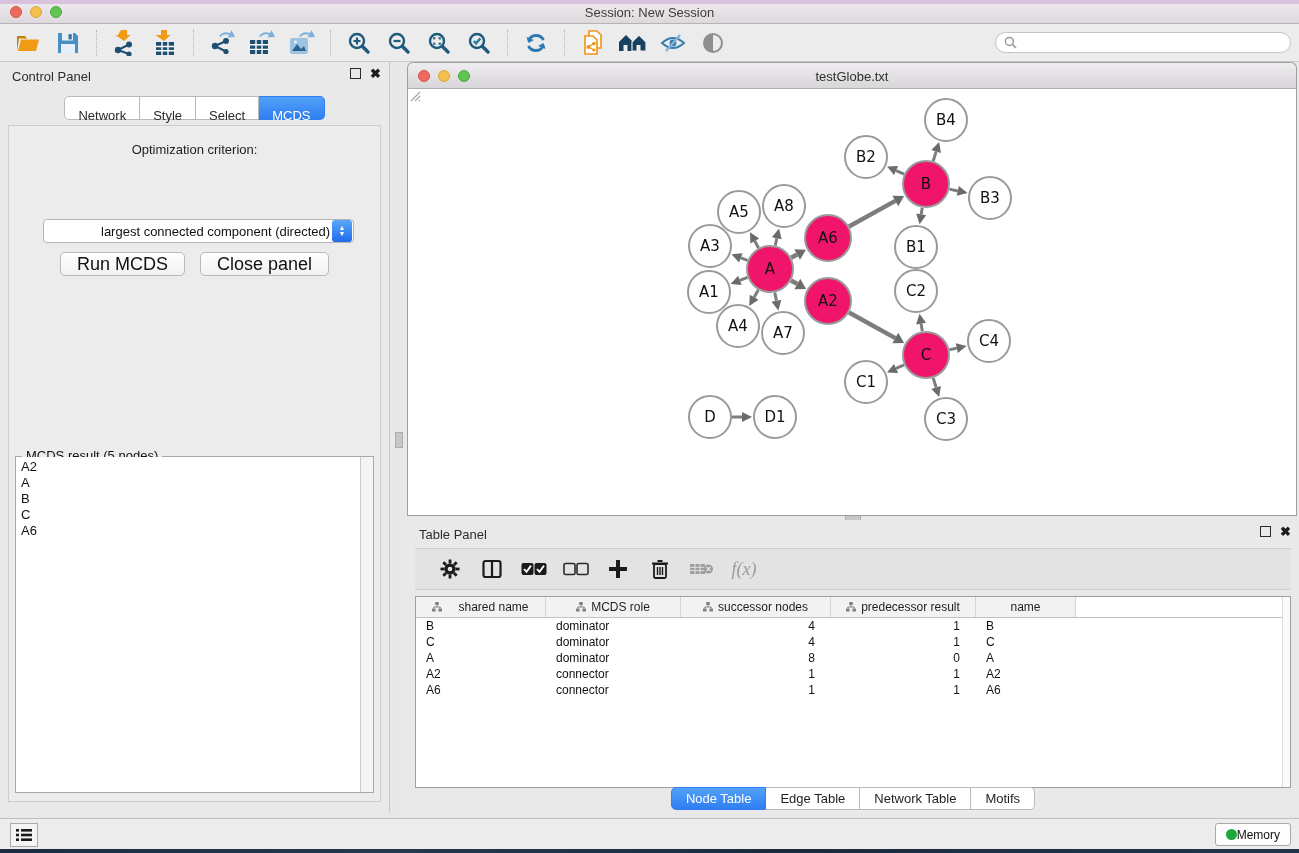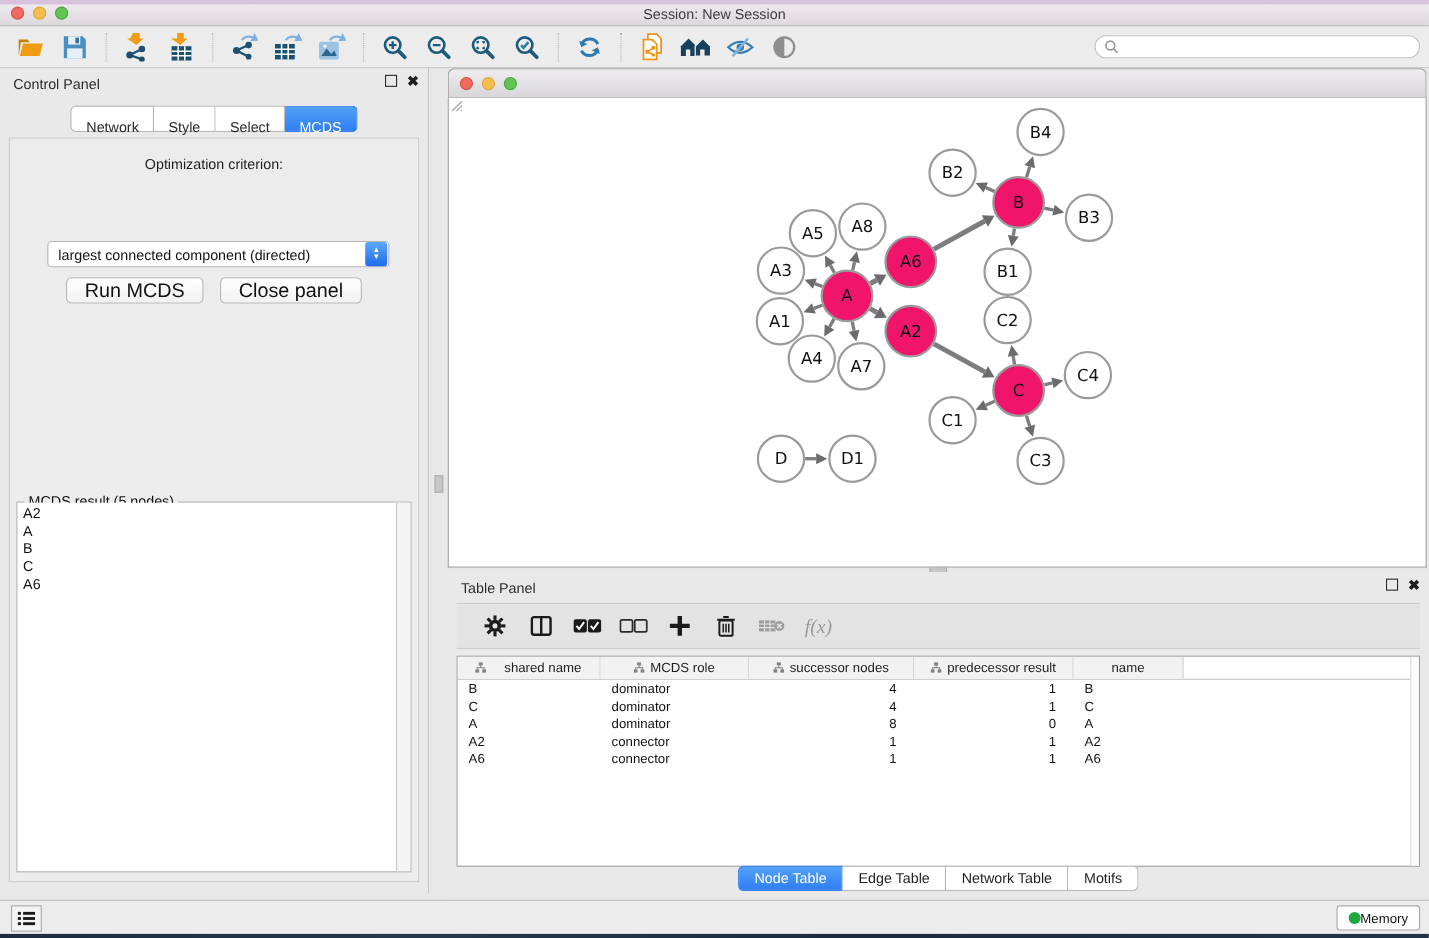--- a/index.html
+++ b/index.html
@@ -37,21 +37,21 @@
   .close-ico { font-size:13px; font-weight:bold; color:#1d1d1d; line-height:11px; }
   .cp-tabs { position:absolute; top:34px; left:0; right:0; display:flex; justify-content:center; }
   .cp-tab { font-size:13px; color:#2b2b2b; background:#fff; border:1px solid #b9b9b9; border-left:none;
     padding:11px 13px; height:22px; cursor:pointer; }
   .cp-tab:first-child { border-left:1px solid #b9b9b9; border-radius:5px 0 0 5px; }
   .cp-tab:last-child { border-radius:0 5px 5px 0; }
   .cp-tab.active { background:linear-gradient(#52a1f8,#2f7ef2); color:#fff; border-color:#2f7ef2; }
   .cp-body { position:absolute; left:8px; right:8px; top:63px; bottom:10px; border:1px solid #cdcdcd; background:#ececec; }
   .opt-label { position:absolute; top:16px; left:0; right:0; text-align:center; font-size:13px; color:#1f1f1f; }
   .dropdown { position:absolute; top:93px; left:34px; right:26px; height:24px; background:#fff;
-    border:1px solid #b5b5b5; border-radius:4px; display:flex; align-items:center; cursor:pointer; }
+    border:1px solid #b5b5b5; border-radius:4px; display:flex; align-items:center; cursor:pointer;padding-left:48px; }
   .dd-value { flex:1; font-size:13px; color:#111; padding-left:9px; white-space:nowrap; overflow:hidden; }
   .dd-stepper { width:20px; height:22px; border-radius:3px; margin-right:1px; background:linear-gradient(#5ba8f9,#1e6ceb);
     display:flex; flex-direction:column; align-items:center; justify-content:center; color:#fff; font-size:7px; line-height:6px; }
   .btn-row { position:absolute; top:126px; left:0; right:0; display:flex; justify-content:center; gap:15px; }
   .push-btn { height:24px; background:linear-gradient(#ffffff,#f1f1f1); border:1px solid #b9b9b9; border-radius:5px;
     font-size:18px; color:#111; padding:0 16px; display:flex; align-items:center; cursor:pointer; }
   .groupbox { position:absolute; left:6px; right:6px; top:330px; bottom:8px; border:1px solid #a8a8a8; }
   .groupbox legend, .gb-legend { position:absolute; top:-9px; left:6px; background:#ececec; padding:0 4px;
     font-size:13px; color:#111; }
   .result-list { position:absolute; inset:0; background:#fff; display:flex; }
@@ -307,20 +307,21 @@
   <div class="splitter-mark" style="left:395px; top:432px; width:8px; height:16px;"></div>
   <div class="splitter-mark" style="left:845px; top:515px; width:16px; height:6px;"></div>
 
   <div class="network-window">
     <div class="nw-titlebar">
       <div class="lights">
         <span class="light red"></span>
         <span class="light yellow"></span>
         <span class="light green"></span>
       </div>
+      <div class="nw-title">testGlobe.txt</div>
     </div>
     <div class="nw-canvas">
       <svg id="graph-svg" width="888" height="425" viewBox="0 0 888 425">
           <line x1="350.5334732741604" y1="158.91638634281102" x2="346.7664742480295" y2="151.98996877863485" stroke="#7d7d7d" stroke-width="3"></line>
           <polygon points="341.98875477892966,143.2051297548061 351.1588937599439,149.60110904408492 342.3740547361151,154.37882851318477" fill="#6b6b6b"></polygon>
           <line x1="367.20633098764773" y1="156.57151055558512" x2="368.8412948919844" y2="149.21417298607042" stroke="#7d7d7d" stroke-width="3"></line>
           <polygon points="371.0105994701709,139.4523023842309 373.72223019290414,150.2988252751637 363.9603595910646,148.12952069697715" fill="#6b6b6b"></polygon>
           <line x1="339.5900931847508" y1="171.40953572082114" x2="332.8136218709676" y2="168.81188838387092" stroke="#7d7d7d" stroke-width="3"></line>
           <polygon points="323.47616069794714,165.2325282675464 334.6033019291299,164.1431577973607 331.02394181280533,173.48061897038116" fill="#6b6b6b"></polygon>
           <line x1="339.543265126549" y1="188.46729347687497" x2="331.87801045099513" y2="191.3574714692969" stroke="#7d7d7d" stroke-width="3"></line>

